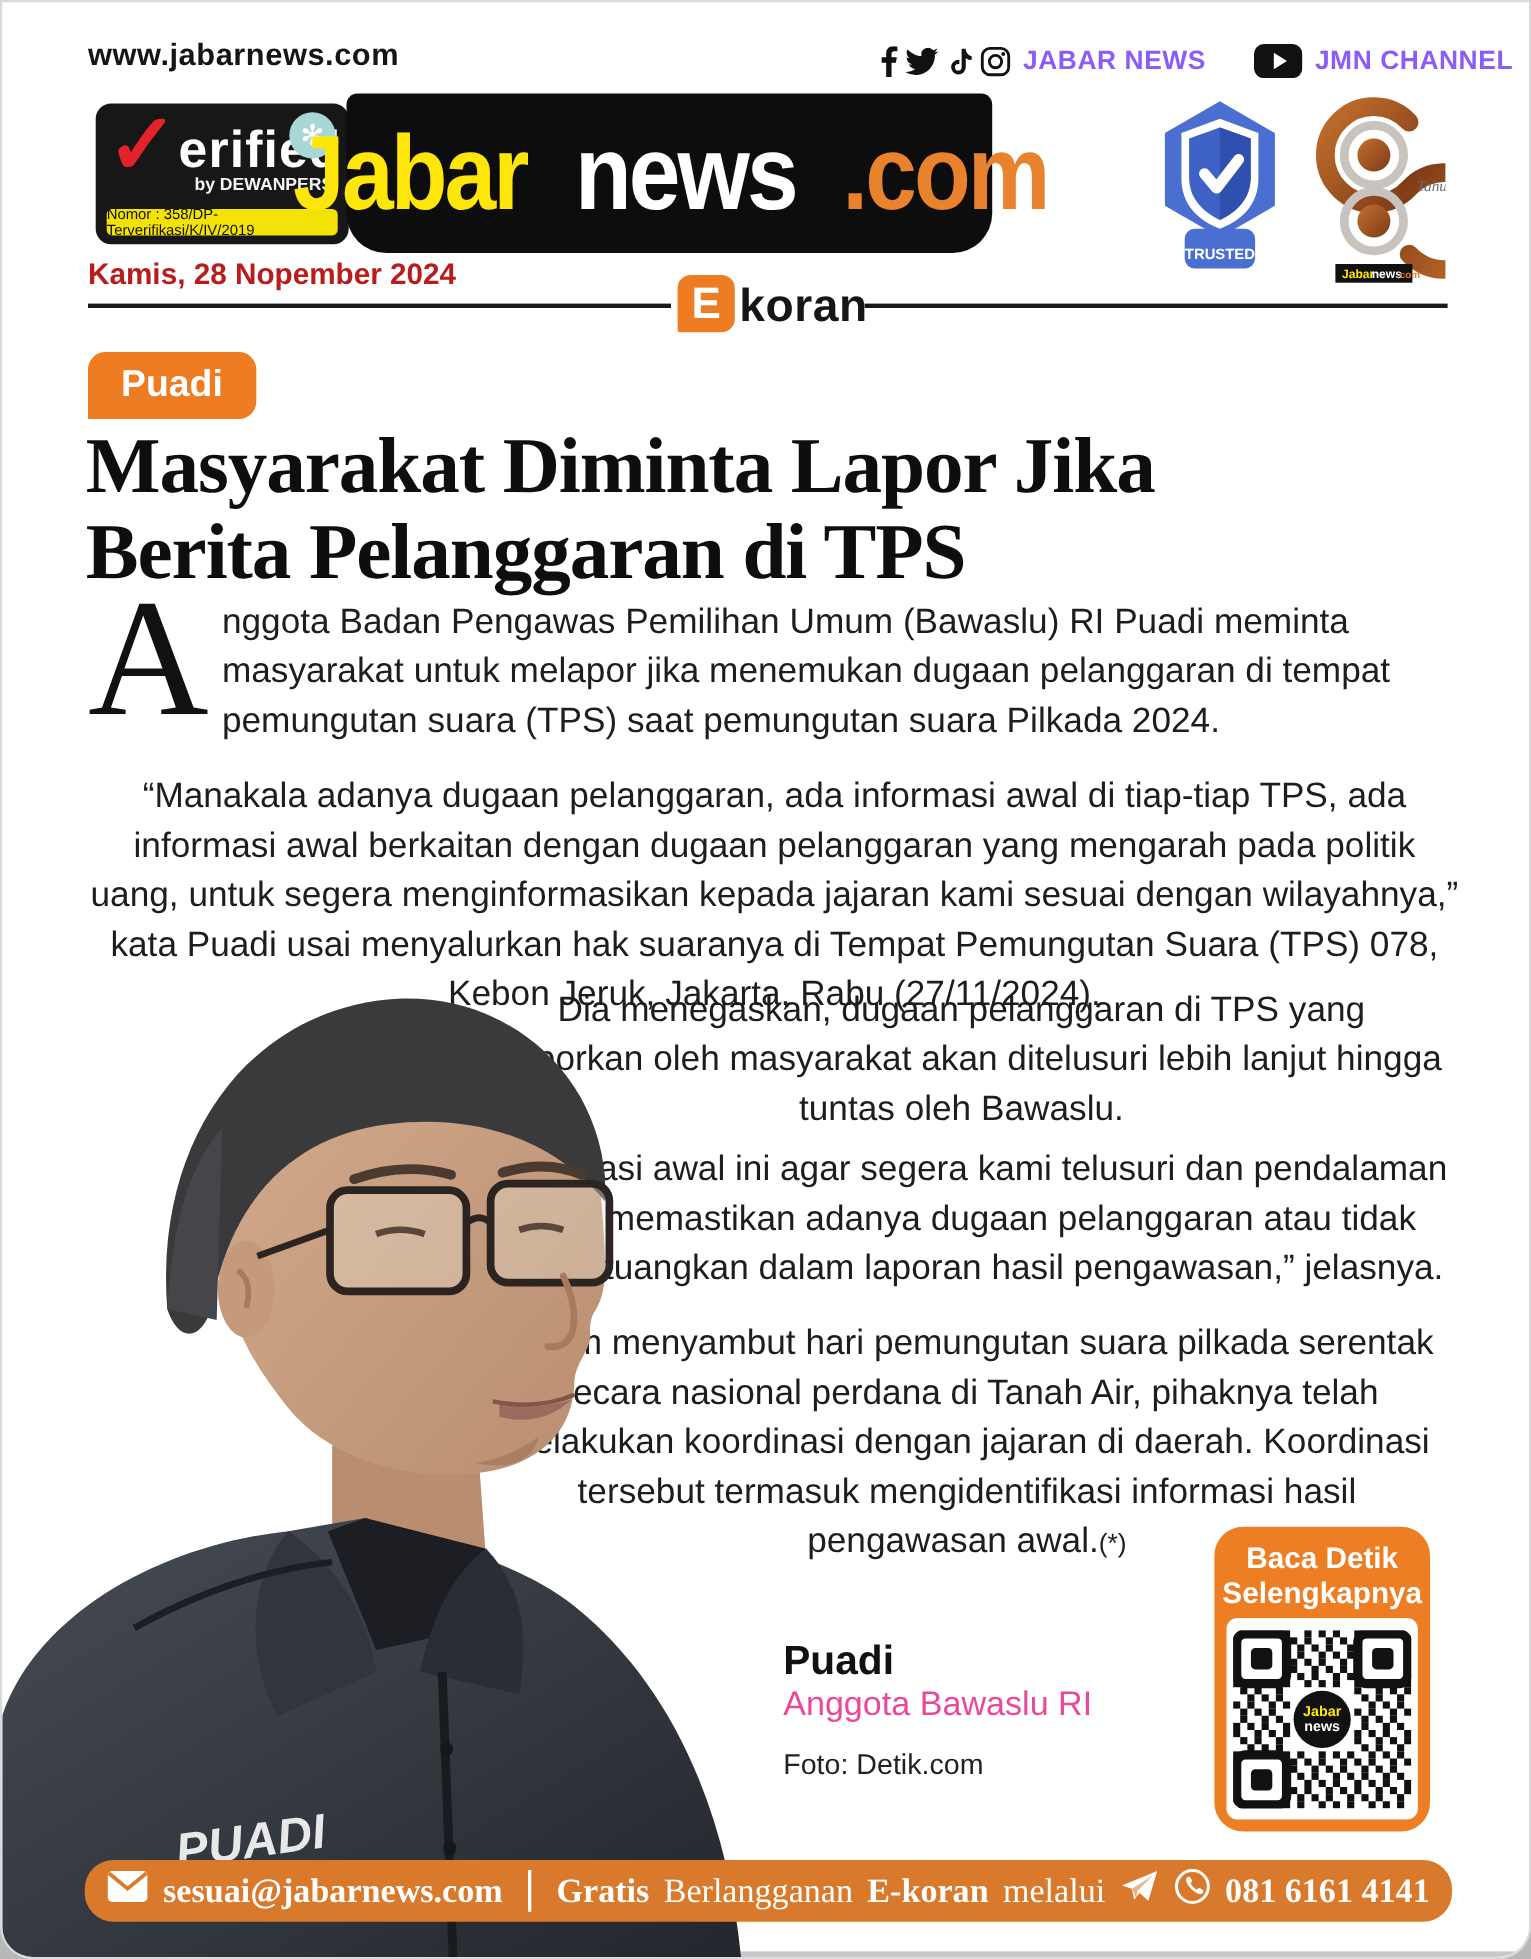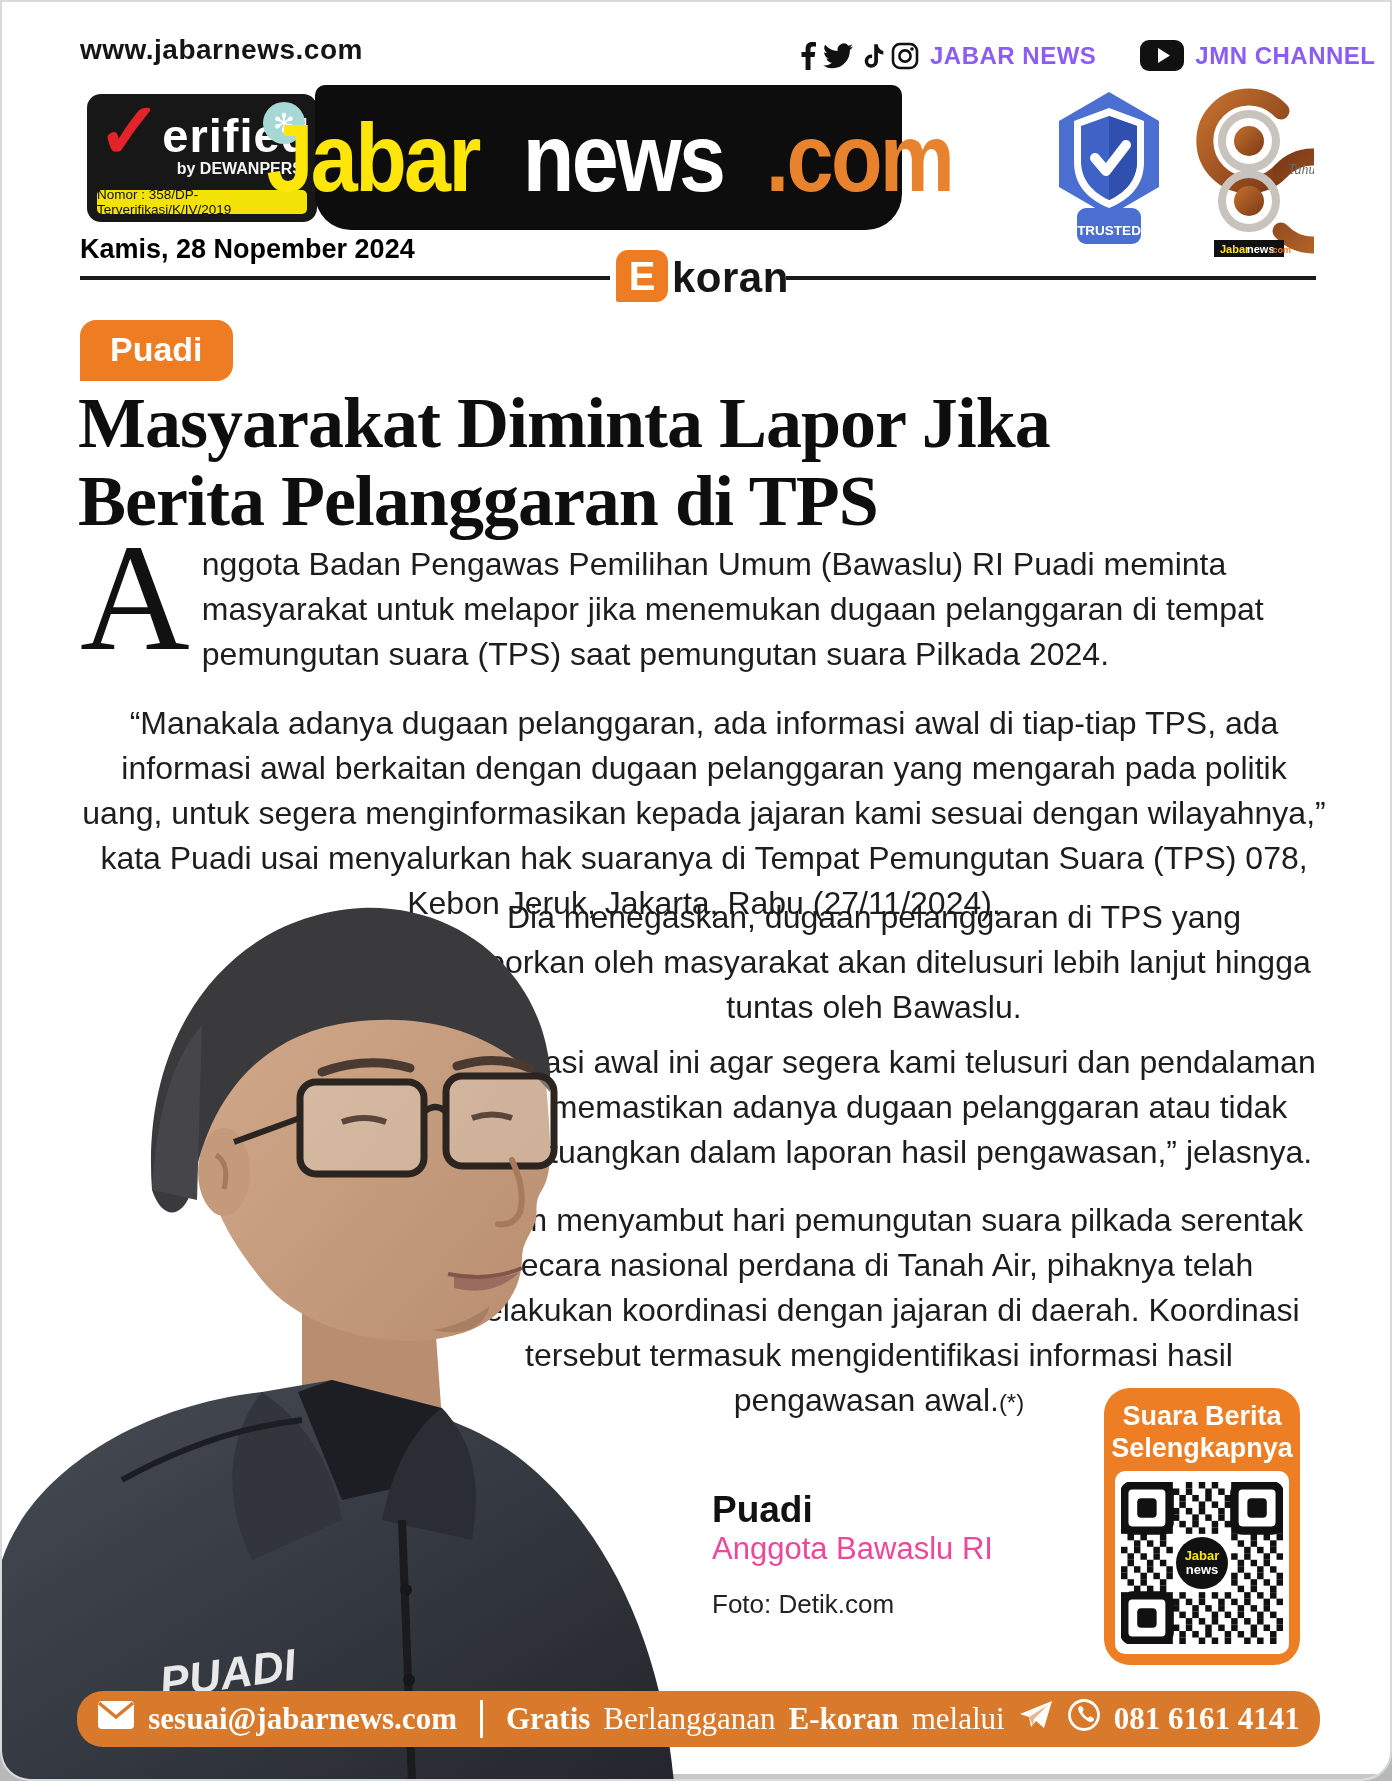--- a/index.html
+++ b/index.html
@@ -35,21 +35,21 @@
     display:flex; align-items:center; justify-content:center; gap:16px;
   }
   .logo-word { font-weight:bold; font-size:96px; letter-spacing:-3px; transform:scaleX(.88); display:inline-block; line-height:1; }
   .logo-jabar { color:#ffe60a; }
   .logo-news { color:#ffffff; }
   .logo-com { color:#e8822c; }
 
   .trusted-badge { position:absolute; left:1052px; top:88px; }
   .anniv-logo { position:absolute; left:1182px; top:76px; }
 
-  .date-line { position:absolute; left:78px; top:232px; font-size:27px; font-weight:bold; color:#000000; }
+  .date-line { position:absolute; left:78px; top:232px; font-size:27px; font-weight:bold; color:#b91c1c; }
   .rule { position:absolute; top:274px; height:4px; background:#1a1a1a; }
   .rule-left { left:78px; width:530px; }
   .rule-right { left:784px; width:530px; }
   .ekoran-badge { position:absolute; left:614px; top:248px; width:52px; height:52px; background:#ee7c22;
     border-radius:12px 12px 12px 2px; display:flex; align-items:center; justify-content:center;
     color:#fff; font-size:40px; font-weight:bold; }
   .ekoran-word { position:absolute; left:670px; top:252px; font-size:42px; font-weight:bold; color:#161616; letter-spacing:0.5px; }
 
   
   .topic-tag { position:absolute; left:78px; top:318px; background:#ee7c22; color:#fff;
@@ -270,21 +270,21 @@
       <circle cx="407" cy="820" r="6" fill="#15171a"></circle>
 
       <path d="M120 620 q90 -50 180 -60" fill="none" stroke="#1c1e23" stroke-width="6"></path>
 
       <text x="160" y="838" font-family="Liberation Sans, sans-serif" font-size="44" font-weight="bold" font-style="italic" fill="#e8e8e8" transform="rotate(-8 160 838)" style="text-transform:uppercase">Puadi</text>
     </svg>
   </div>
 
   <div class="qr-box">
     <div class="qr-title">
-      <span>Suara Berita</span><br><span>Selengkapnya</span>
+      <span>Baca Detik</span><br><span>Selengkapnya</span>
     </div>
     <div class="qr-white">
       <svg width="162" height="162" viewBox="0 0 162 162">
         <g id="qr-grid">
             <rect x="0" y="45.36" width="6.48" height="6.48" fill="#111"></rect>
             <rect x="0" y="64.80000000000001" width="6.48" height="6.48" fill="#111"></rect>
             <rect x="0" y="84.24000000000001" width="6.48" height="6.48" fill="#111"></rect>
             <rect x="0" y="90.72" width="6.48" height="6.48" fill="#111"></rect>
             <rect x="0" y="110.16000000000001" width="6.48" height="6.48" fill="#111"></rect>
             <rect x="6.48" y="51.84" width="6.48" height="6.48" fill="#111"></rect>

